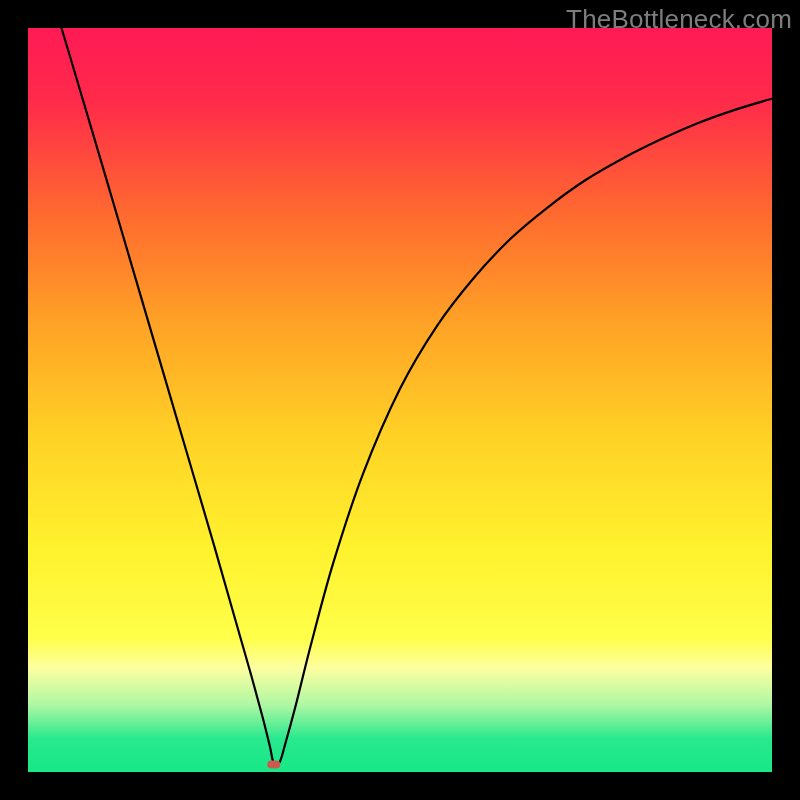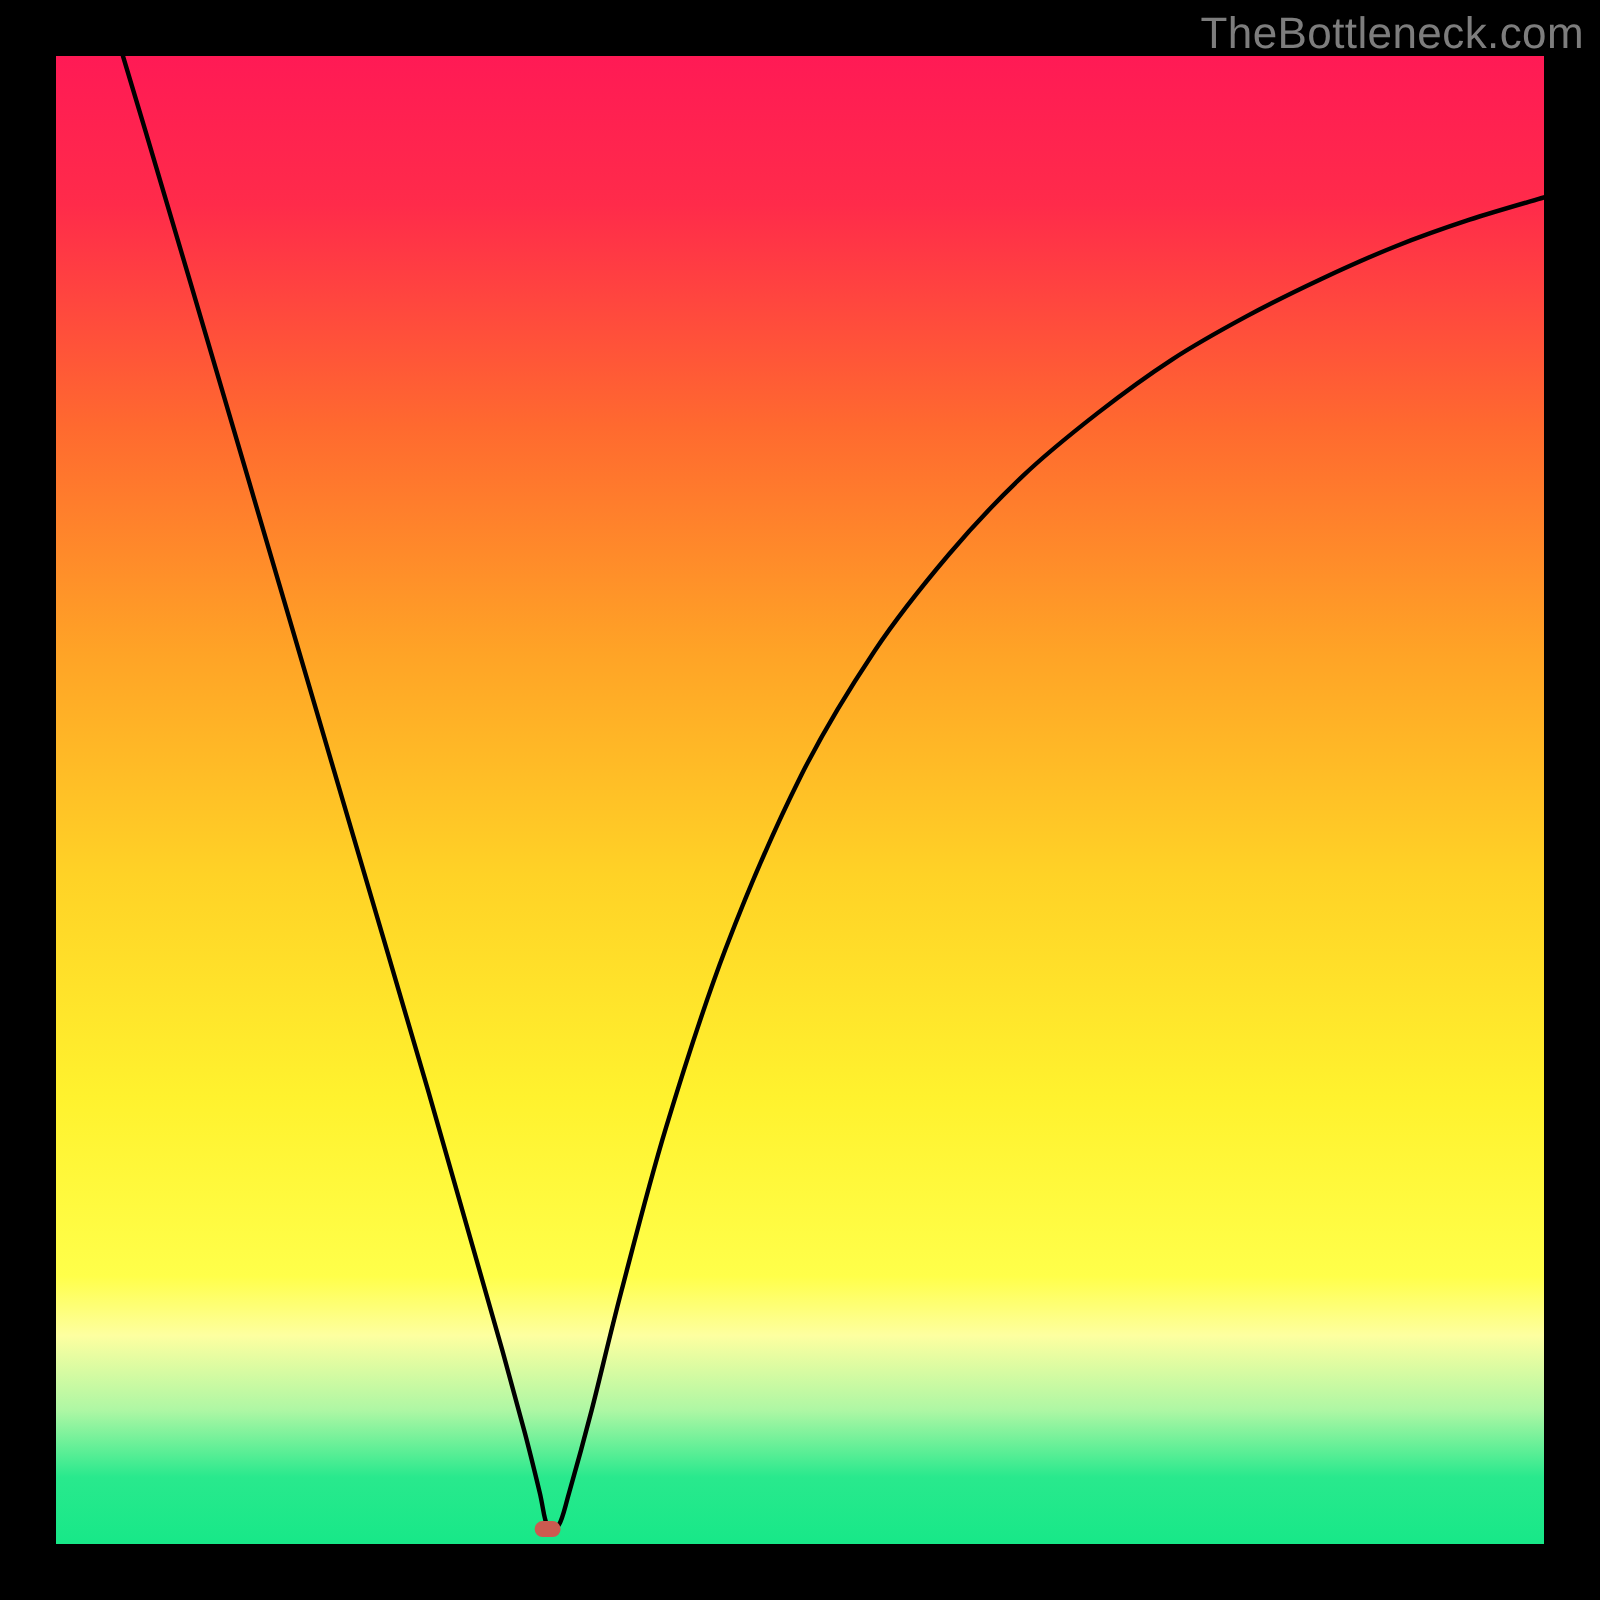--- a/index.html
+++ b/index.html
@@ -41,21 +41,21 @@
   .marker {
     position: absolute;
     border-radius: 6px;
     transform: translate(-50%, -50%);
   }
   .watermark {
     position: absolute;
     top: 4px;
     right: 8px;
     font-family: Arial, Helvetica, sans-serif;
-    font-size: 22px;
+    font-size: 26px;
     font-weight: 500;
     color: #7d7d7d;
     letter-spacing: 0.2px;
     user-select: none;
   }
 </style>
 </head>
 <body>
 <div class="frame">
 

